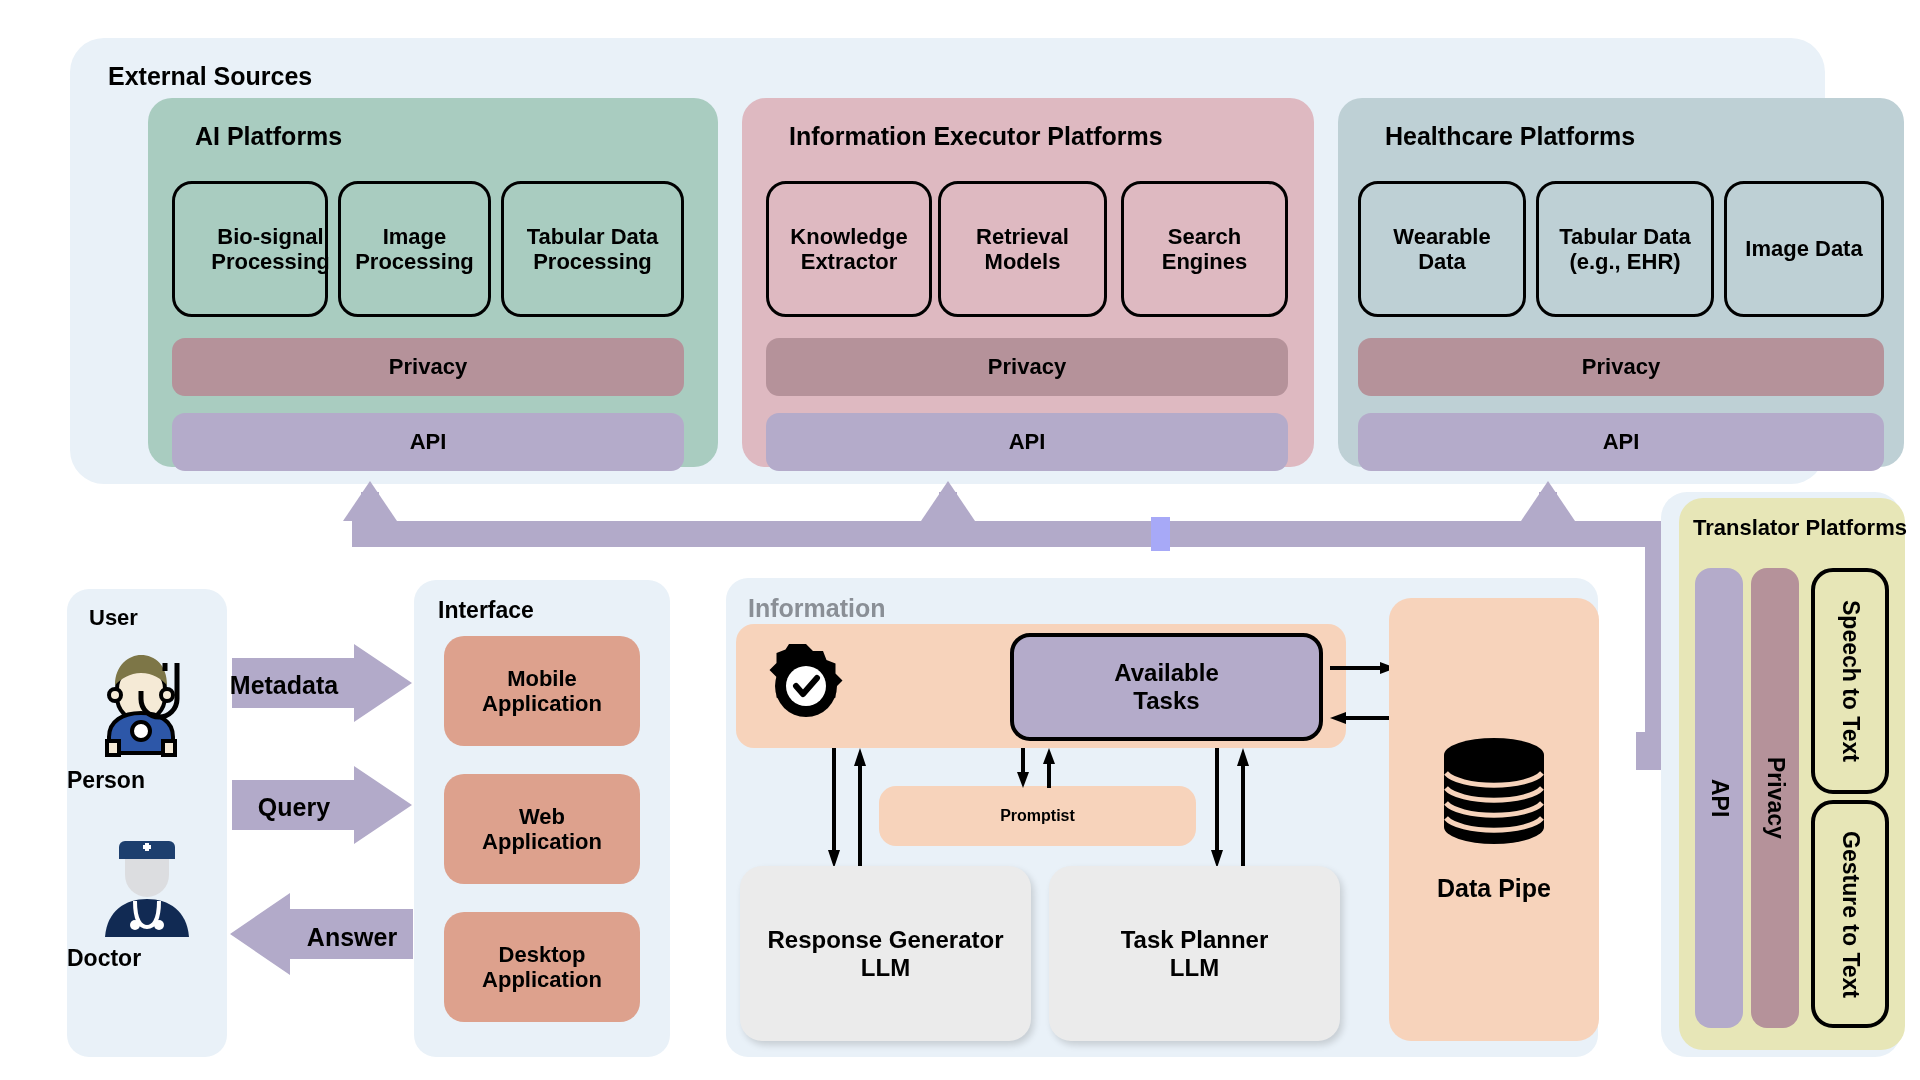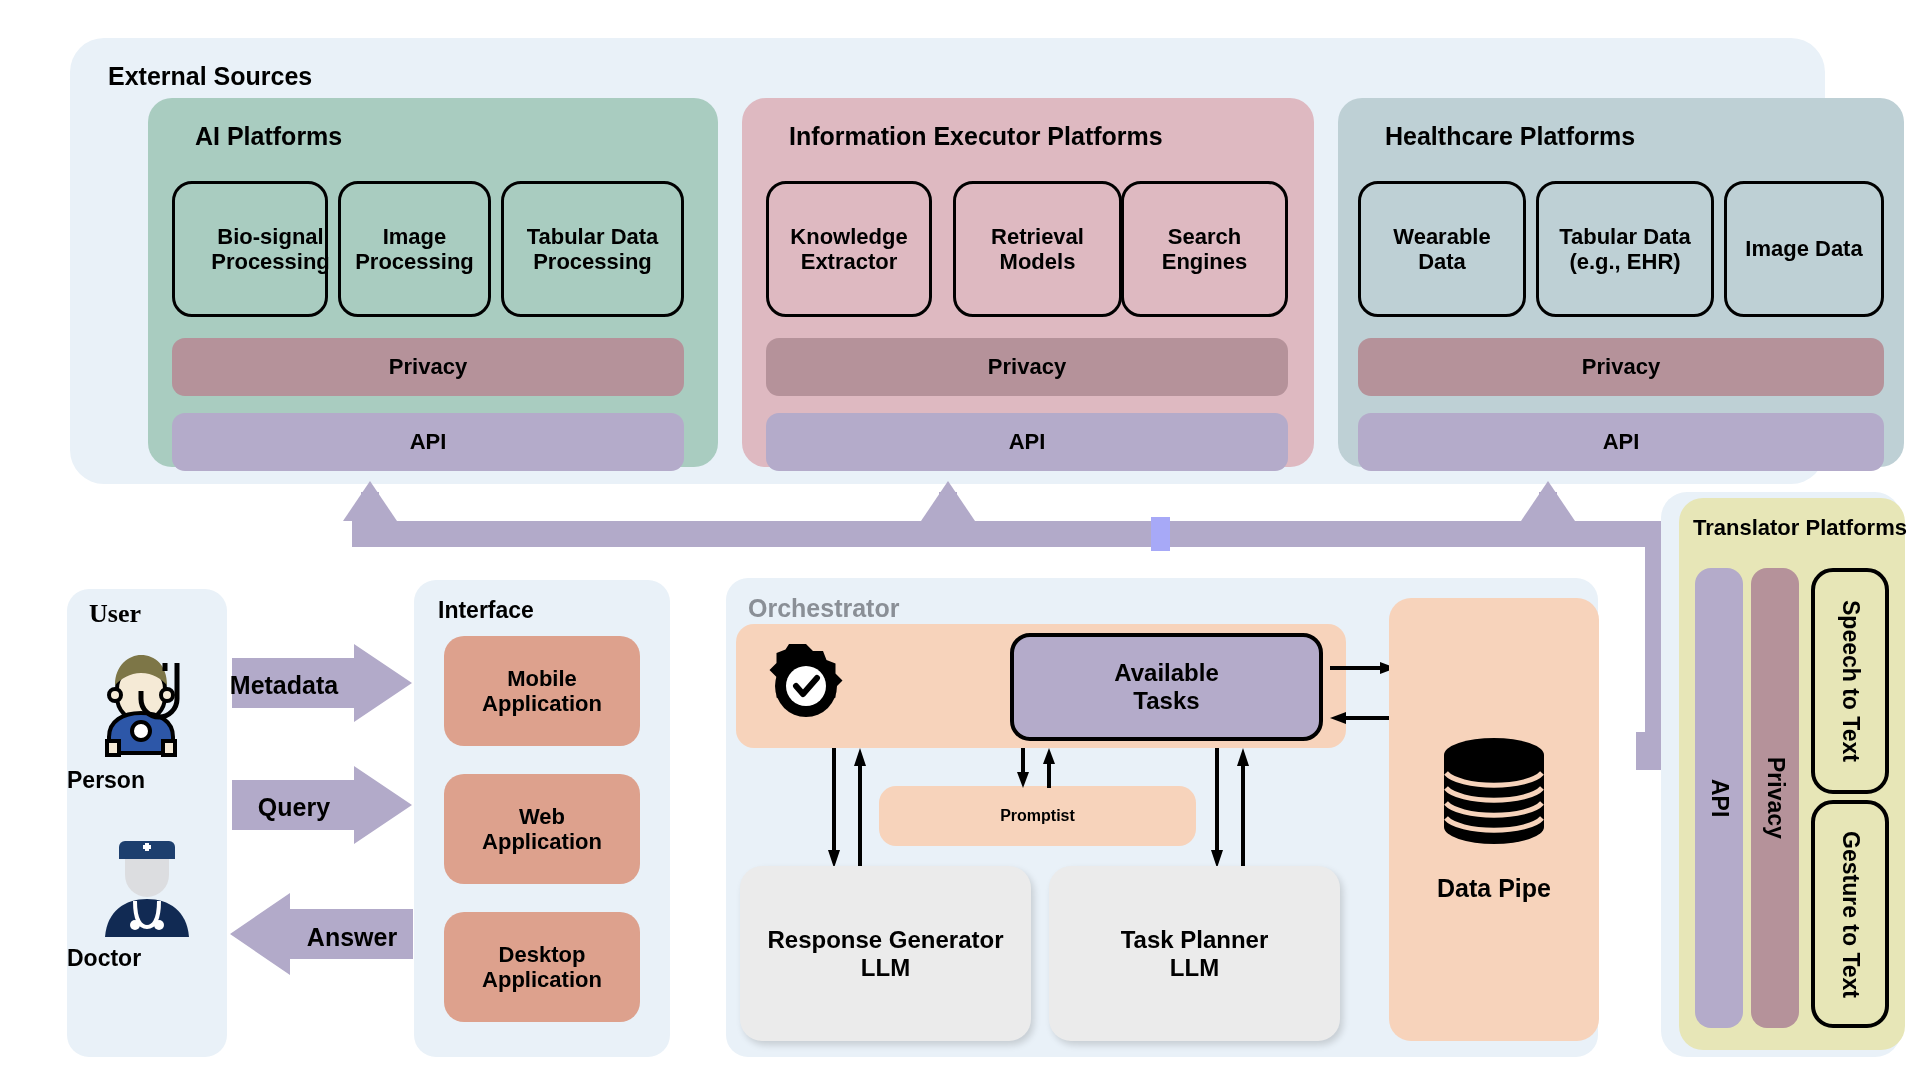--- a/index.html
+++ b/index.html
@@ -46,21 +46,21 @@
          display:flex; align-items:center; justify-content:center; }
   .vtext{ writing-mode:vertical-rl; text-orientation:mixed;
           font-weight:bold; font-size:23px; color:#000; white-space:nowrap; }
   .vbox{ position:absolute; border:3.5px solid #000; border-radius:22px;
          display:flex; align-items:center; justify-content:center;
          background:#e7e6b7; }
 
   
   #user{ left:67px; top:589px; width:160px; height:468px;
          background:#e9f1f8; border-radius:22px; }
-  #user .grp-title{ left:22px; top:10px; font-size:26px;font-family:Liberation Serif, serif; }
+  #user .grp-title{ left:22px; top:16px; font-size:22px; }
   .figcap{ position:absolute; width:100%; 
            font-weight:bold; font-size:23px; color:#000; }
 
   
   #interface{ left:414px; top:580px; width:256px; height:477px;
               background:#e9f1f8; border-radius:22px; }
   #interface .grp-title{ left:24px; top:17px; font-size:23px; }
   .appbox{ position:absolute; left:30px; width:196px; height:110px;
            background:#dda18d; border-radius:20px; font-size:22px; }
 
@@ -106,21 +106,21 @@
       <div class="bar api ctr" style="left:24px;top:315px;width:512px;">
         <span>API</span>
       </div>
     </div>
 
     <div class="platform" id="ir-platform">
       <div class="grp-title">Information Executor Platforms</div>
       <div class="unit ctr" style="left:24px;top:83px;width:166px;height:136px;">
         <span>Knowledge<br>Extractor</span>
       </div>
-      <div class="unit ctr" style="left:211px;top:83px;width:169px;height:136px;">
+      <div class="unit ctr" style="left:196px;top:83px;width:169px;height:136px;">
         <span>Retrieval<br>Models</span>
       </div>
       <div class="unit ctr" style="left:379px;top:83px;width:167px;height:136px;">
         <span>Search<br>Engines</span>
       </div>
       <div class="bar privacy ctr" style="left:24px;top:240px;width:522px;">
         <span>Privacy</span>
       </div>
       <div class="bar api ctr" style="left:24px;top:315px;width:522px;">
         <span>API</span>
@@ -229,21 +229,21 @@
     </div>
     <div class="appbox ctr" style="top:194px;">
       <span>Web<br>Application</span>
     </div>
     <div class="appbox ctr" style="top:332px;">
       <span>Desktop<br>Application</span>
     </div>
   </div>
 
   <div class="abs" id="orch">
-    <div class="grp-title">Orchestrator</div>
+    <div class="grp-title">Information</div>
   </div>
 
   <div class="abs" id="exec-band">
     <svg class="abs" style="left:28px;top:20px;" width="84" height="84" viewBox="0 0 84 84">
       <path fill="#000" d="M42 0 l7 7 h10 l3.5 9 9 3.5 v10 l7 7 -7 7 v10 l-9 3.5 -3.5 9 h-10 l-7 7 -7 -7 H25 l-3.5 -9 -9 -3.5 V33 l-7 -7 7 -7 V9 l9 -3.5 L25 0 z"></path>
       <circle cx="42" cy="42" r="31" fill="#000"></circle>
       <circle cx="42" cy="42" r="20" fill="#fff"></circle>
       <path d="M32 42 l7 8 l14 -16" fill="none" stroke="#000" stroke-width="6" stroke-linecap="round" stroke-linejoin="round"></path>
     </svg>
   </div>

